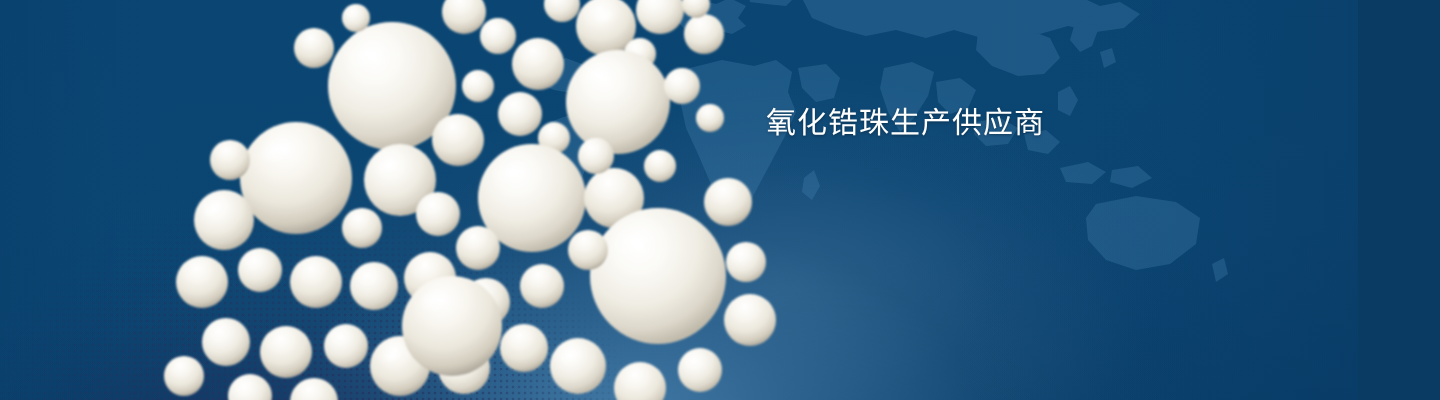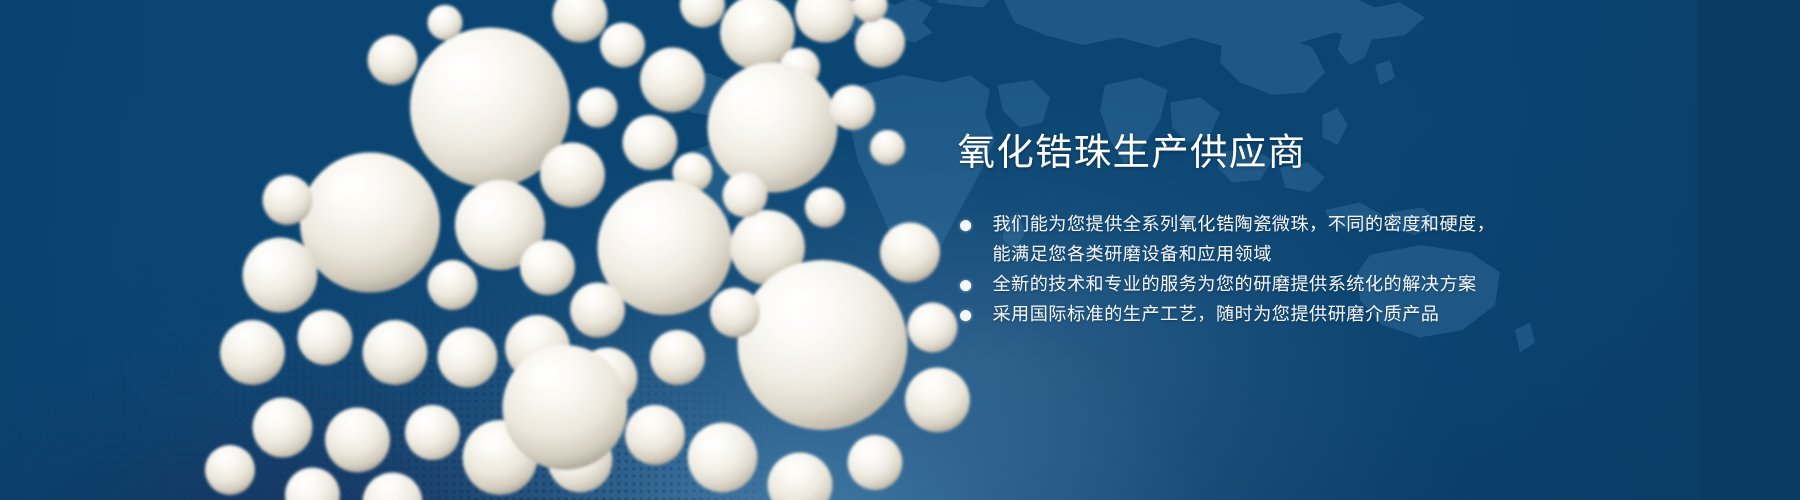--- a/index.html
+++ b/index.html
@@ -302,30 +302,15 @@
         <ellipse cx="504" cy="26" rx="12" ry="8" fill="url(#spec)" transform="rotate(-20 504 26)"></ellipse>
         <ellipse cx="292" cy="366" rx="11" ry="7" fill="url(#spec)" transform="rotate(-20 292 366)"></ellipse>
         <ellipse cx="470" cy="366" rx="11" ry="7" fill="url(#spec)" transform="rotate(-20 470 366)"></ellipse>
       </g>
     </svg>
   </div>
 
   <div class="content">
     <h1 class="headline">氧化锆珠生产供应商</h1>
 
-    <ul class="bullets">
-      <li class="bullet">
-        <span class="dot"></span>
-        <span>我们能为您提供全系列氧化锆陶瓷微珠，不同的密度和硬度，</span>
-        <span class="bullet-line2">能满足您各类研磨设备和应用领域</span>
-      </li>
-      <li class="bullet">
-        <span class="dot"></span>
-        <span>全新的技术和专业的服务为您的研磨提供系统化的解决方案</span>
-      </li>
-      <li class="bullet">
-        <span class="dot"></span>
-        <span>采用国际标准的生产工艺，随时为您提供研磨介质产品</span>
-      </li>
-    </ul>
   </div>
 
 </div>
 
 </body></html>

